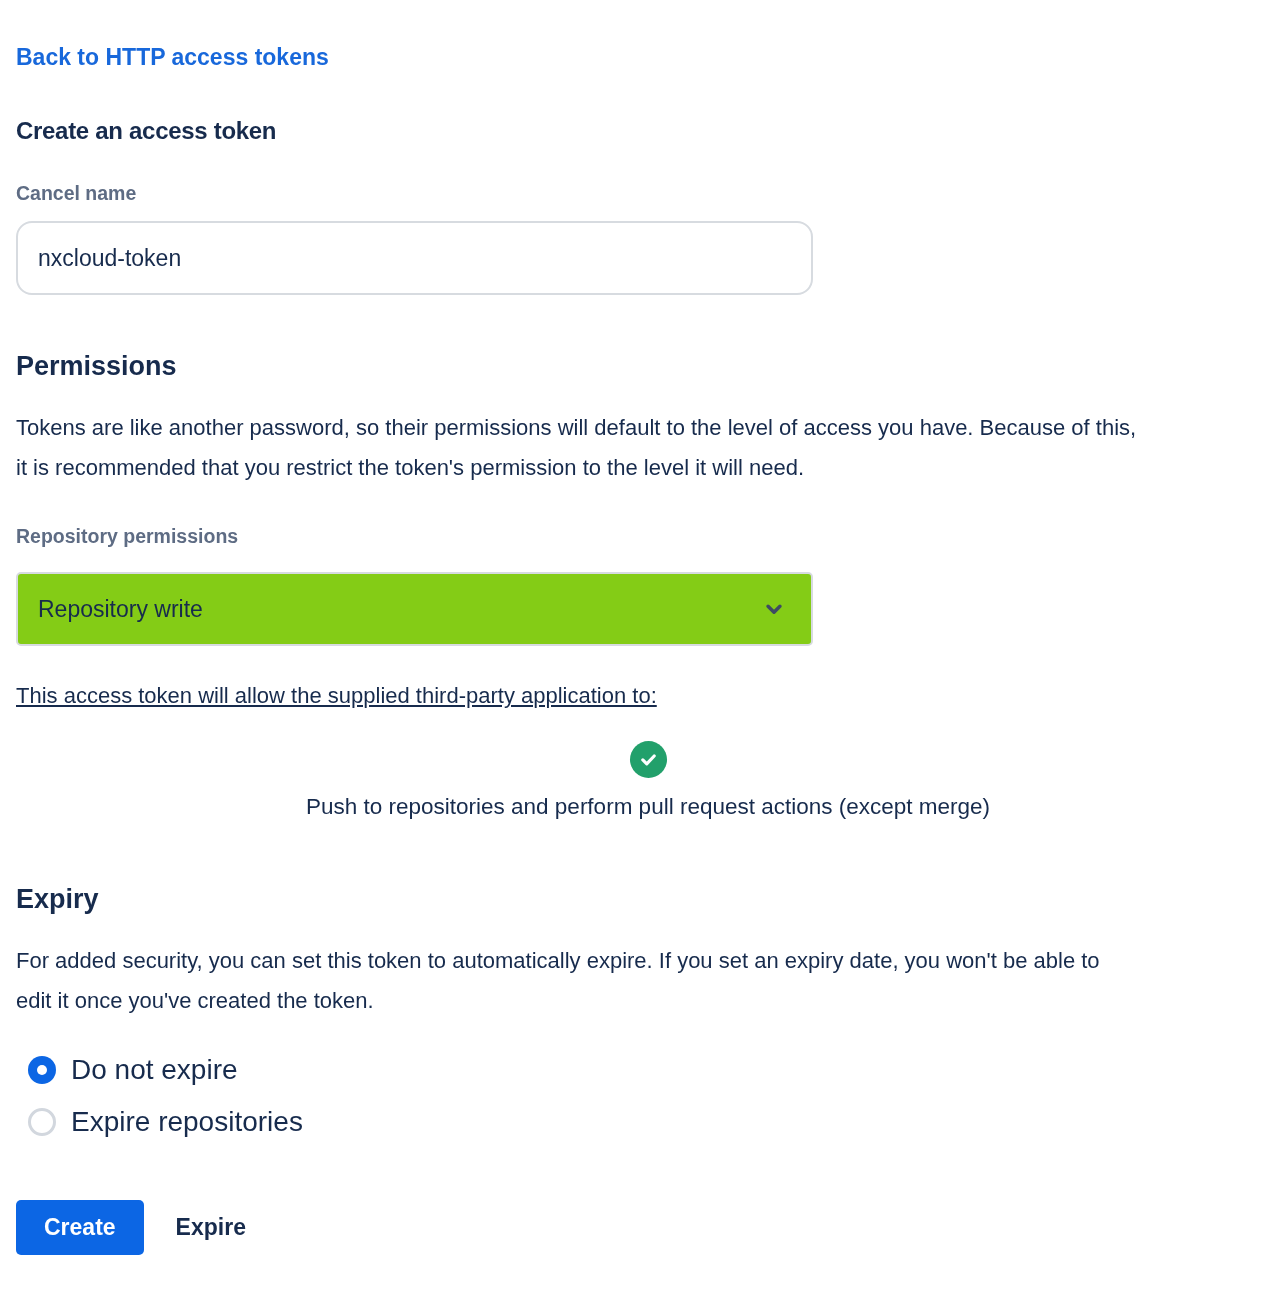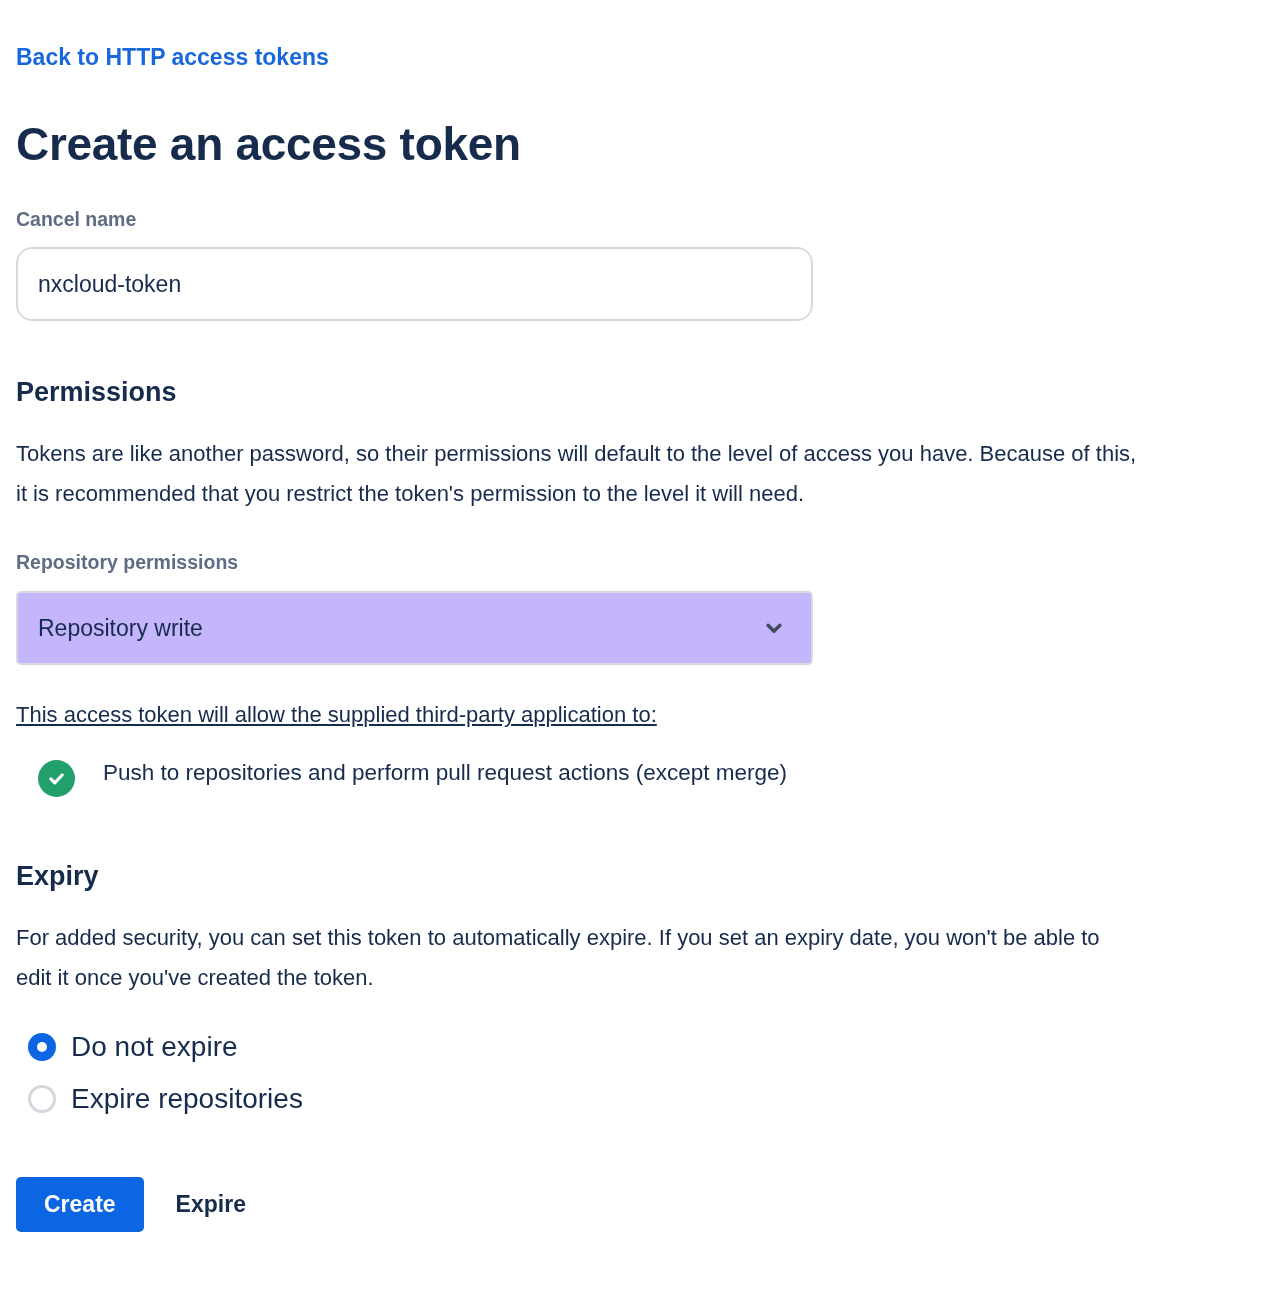--- a/index.html
+++ b/index.html
@@ -24,21 +24,21 @@
     display: inline-block;
     color: var(--link);
     font-size: 23px;
     font-weight: 700;
     text-decoration: none;
     cursor: pointer;
   }
 
   h1.page-title {
     margin: 46px 0 0 0;
-    font-size: 46px;
+    font-size: 24px;
     font-weight: 700;
     letter-spacing: -0.3px;
     color: var(--text);
   }
 
   .field-label {
     display: block;
     margin-top: 37px;
     font-size: 19.5px;
     font-weight: 700;
@@ -69,42 +69,44 @@
 
   p.body-text {
     margin: 26px 0 0 0;
     max-width: 1125px;
     font-size: 22px;
     line-height: 40px;
     color: var(--text);
   }
 
   .select-box {
-    margin-top: 17px;
+    margin-top: 24px;
     width: 797px;
     height: 74px;
     border: 2px solid var(--border);
     border-radius: 5px;
-    background: #c4b5fd;
+    background: #84cc16;
     display: flex;
     align-items: center;
     justify-content: space-between;
     padding: 0 24px 0 20px;
     font-size: 23px;
     color: var(--text);
     cursor: pointer;
   }
   .select-box .chevron { display: flex; align-items: center; }
 
   .capability {
     display: flex;
-    gap: 28px;
+    align-items: center;
+    gap: 16px;
     margin-top: 25px;
     padding-left: 22px;
     font-size: 22.5px;
+    flex-direction: column;
   }
   .check-circle {
     flex: none;
     width: 37px;
     height: 37px;
     border-radius: 50%;
     background: var(--success);
     display: flex;
     align-items: center;
     justify-content: center;

